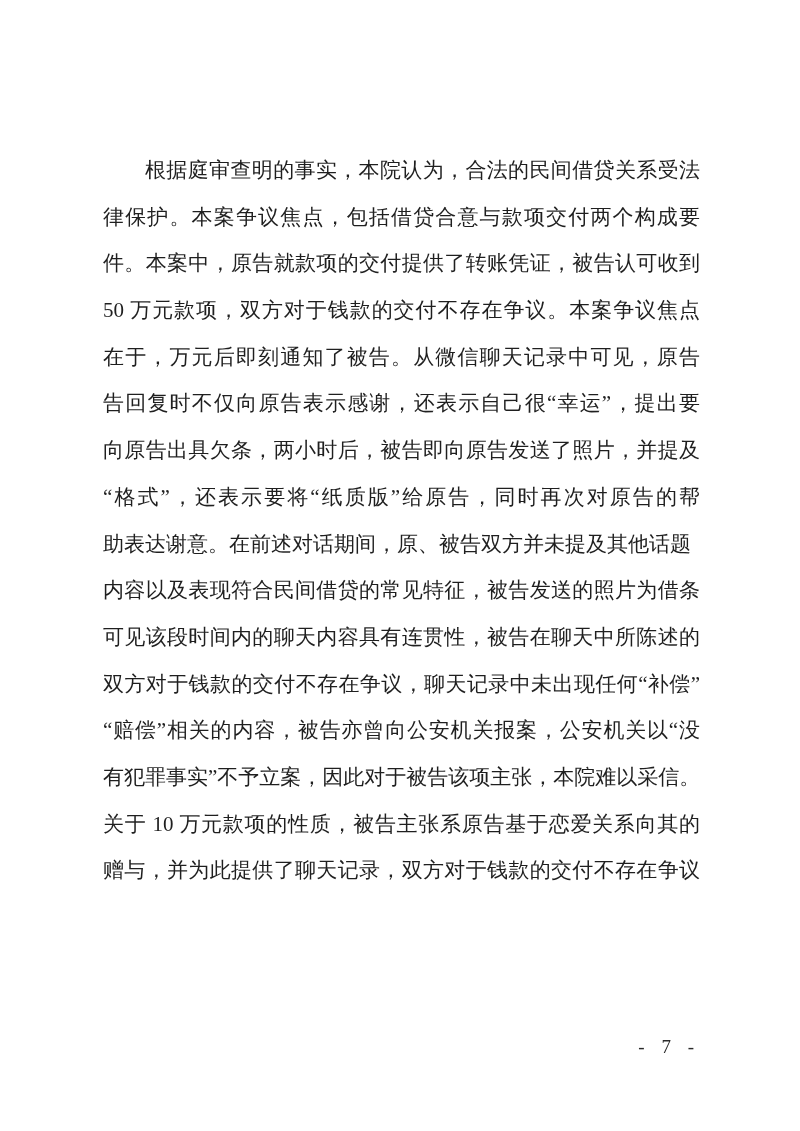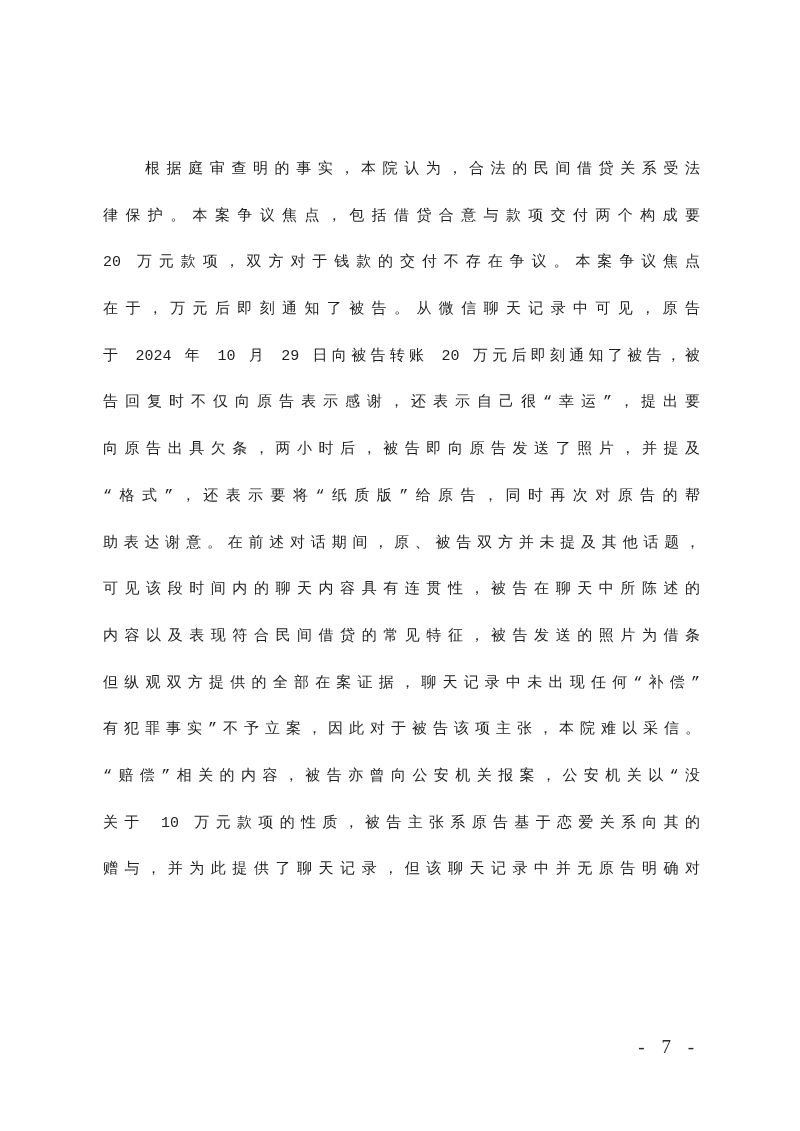--- a/index.html
+++ b/index.html
@@ -18,27 +18,26 @@
   }
   .content {
     position: absolute;
     top: 147px;
     left: 103px;
     width: 597px;
   }
   .line {
     height: 46.7px;
     line-height: 46.7px;
-    font-size: 15px;
+    font-size: 21px;
     white-space: nowrap;
     text-align: justify;
     text-align-last: justify;
     text-justify: inter-ideograph;
     overflow: hidden;
-    font-family: Liberation Mono, monospace;
   }
   .line:first-child {
     text-indent: 42px;
   }
   .page-number {
     position: absolute;
     top: 1036px;
     right: 100px;
     font-size: 19px;
     letter-spacing: 6px;
@@ -46,29 +45,29 @@
     text-align: right;
   }
 </style>
 </head>
 <body>
 
 <div class="page">
   <div class="content">
       <div class="line">根据庭审查明的事实，本院认为，合法的民间借贷关系受法</div>
       <div class="line">律保护。本案争议焦点，包括借贷合意与款项交付两个构成要</div>
-      <div class="line">20 万元款项，双方对于钱款的交付不存在争议。本案争议焦点</div>
+      <div class="line">件。本案中，原告就款项的交付提供了转账凭证，被告认可收到</div>
+      <div class="line">50 万元款项，双方对于钱款的交付不存在争议。本案争议焦点</div>
       <div class="line">在于，万元后即刻通知了被告。从微信聊天记录中可见，原告</div>
-      <div class="line">于 2024 年 10 月 29 日向被告转账 20 万元后即刻通知了被告，被</div>
       <div class="line">告回复时不仅向原告表示感谢，还表示自己很“幸运”，提出要</div>
       <div class="line">向原告出具欠条，两小时后，被告即向原告发送了照片，并提及</div>
       <div class="line">“格式”，还表示要将“纸质版”给原告，同时再次对原告的帮</div>
       <div class="line">助表达谢意。在前述对话期间，原、被告双方并未提及其他话题，</div>
+      <div class="line">内容以及表现符合民间借贷的常见特征，被告发送的照片为借条</div>
       <div class="line">可见该段时间内的聊天内容具有连贯性，被告在聊天中所陈述的</div>
-      <div class="line">内容以及表现符合民间借贷的常见特征，被告发送的照片为借条</div>
-      <div class="line">但纵观双方提供的全部在案证据，聊天记录中未出现任何“补偿”</div>
+      <div class="line">双方对于钱款的交付不存在争议，聊天记录中未出现任何“补偿”</div>
+      <div class="line">“赔偿”相关的内容，被告亦曾向公安机关报案，公安机关以“没</div>
       <div class="line">有犯罪事实”不予立案，因此对于被告该项主张，本院难以采信。</div>
-      <div class="line">“赔偿”相关的内容，被告亦曾向公安机关报案，公安机关以“没</div>
       <div class="line">关于 10 万元款项的性质，被告主张系原告基于恋爱关系向其的</div>
-      <div class="line">赠与，并为此提供了聊天记录，但该聊天记录中并无原告明确对</div>
+      <div class="line">赠与，并为此提供了聊天记录，双方对于钱款的交付不存在争议</div>
     </div>
   <div class="page-number">- 7 -</div>
 </div>
 
 </body></html>

